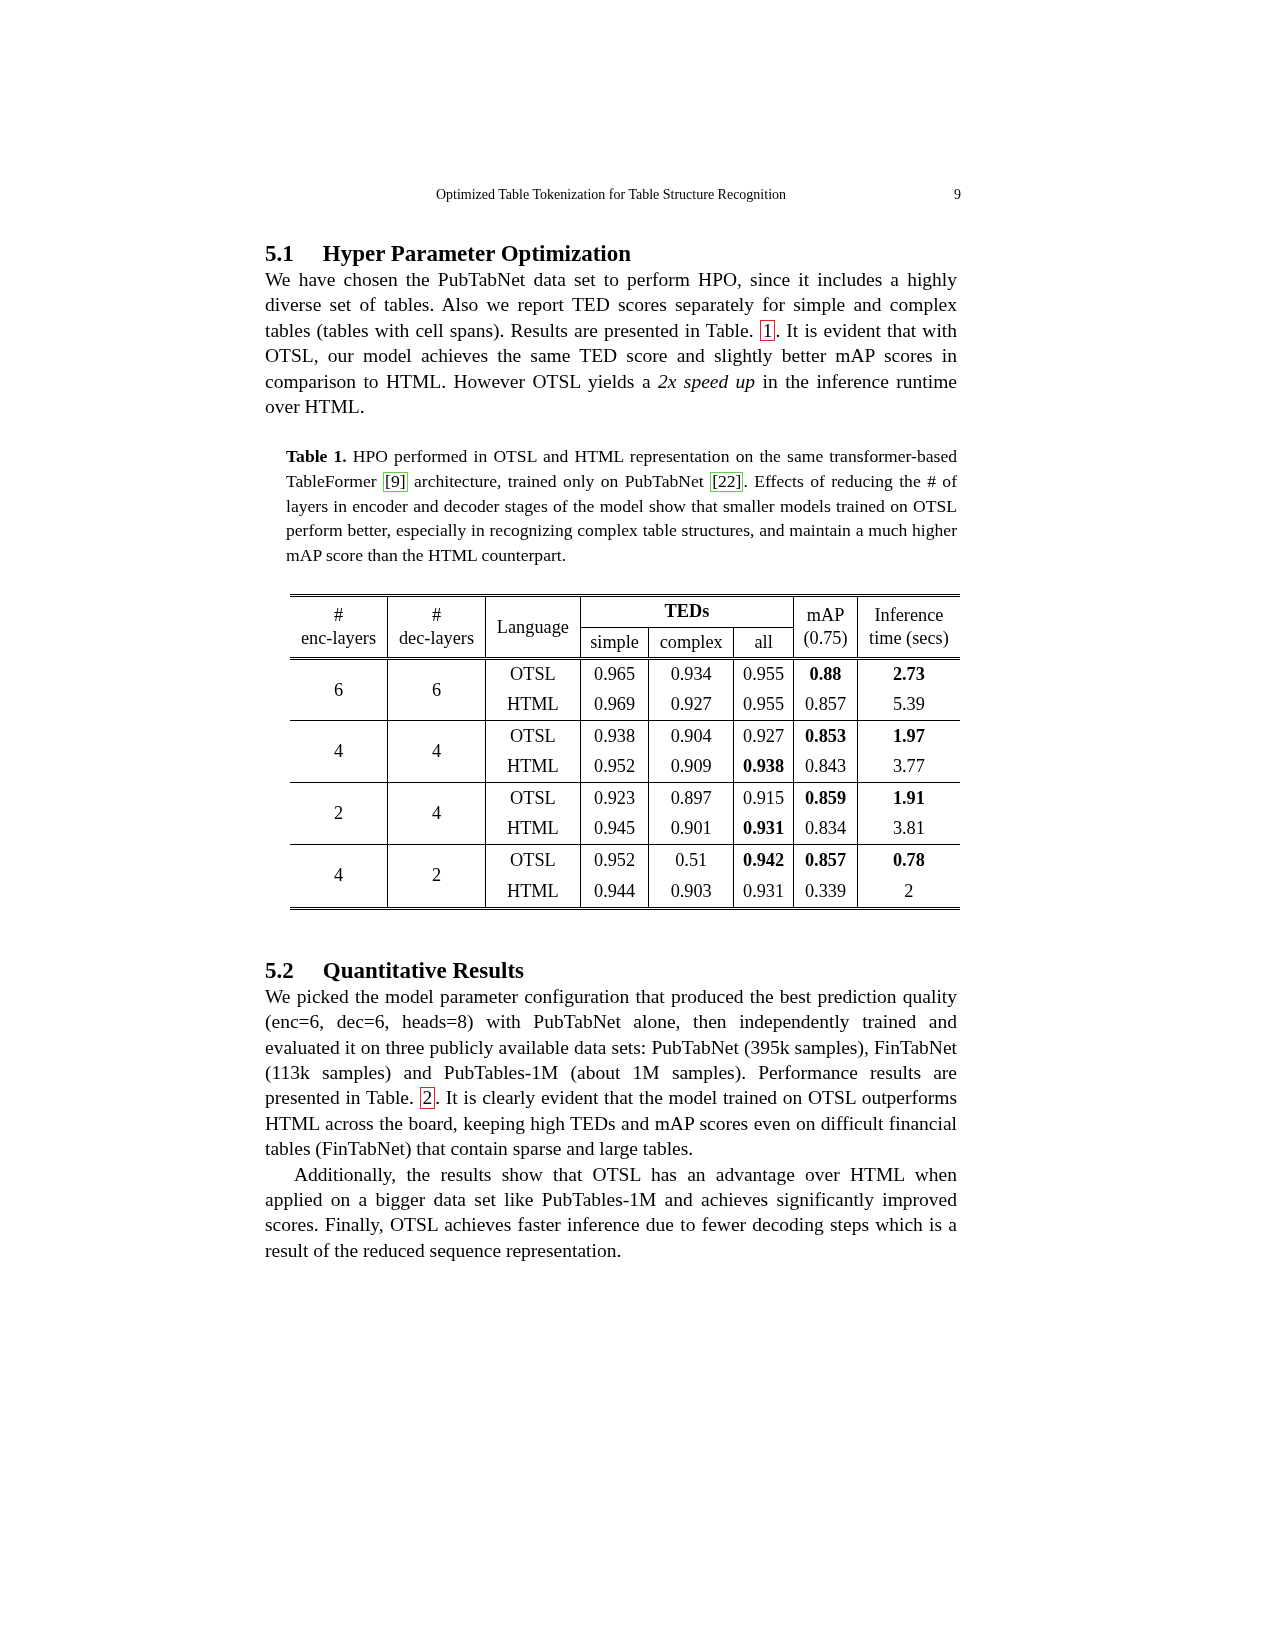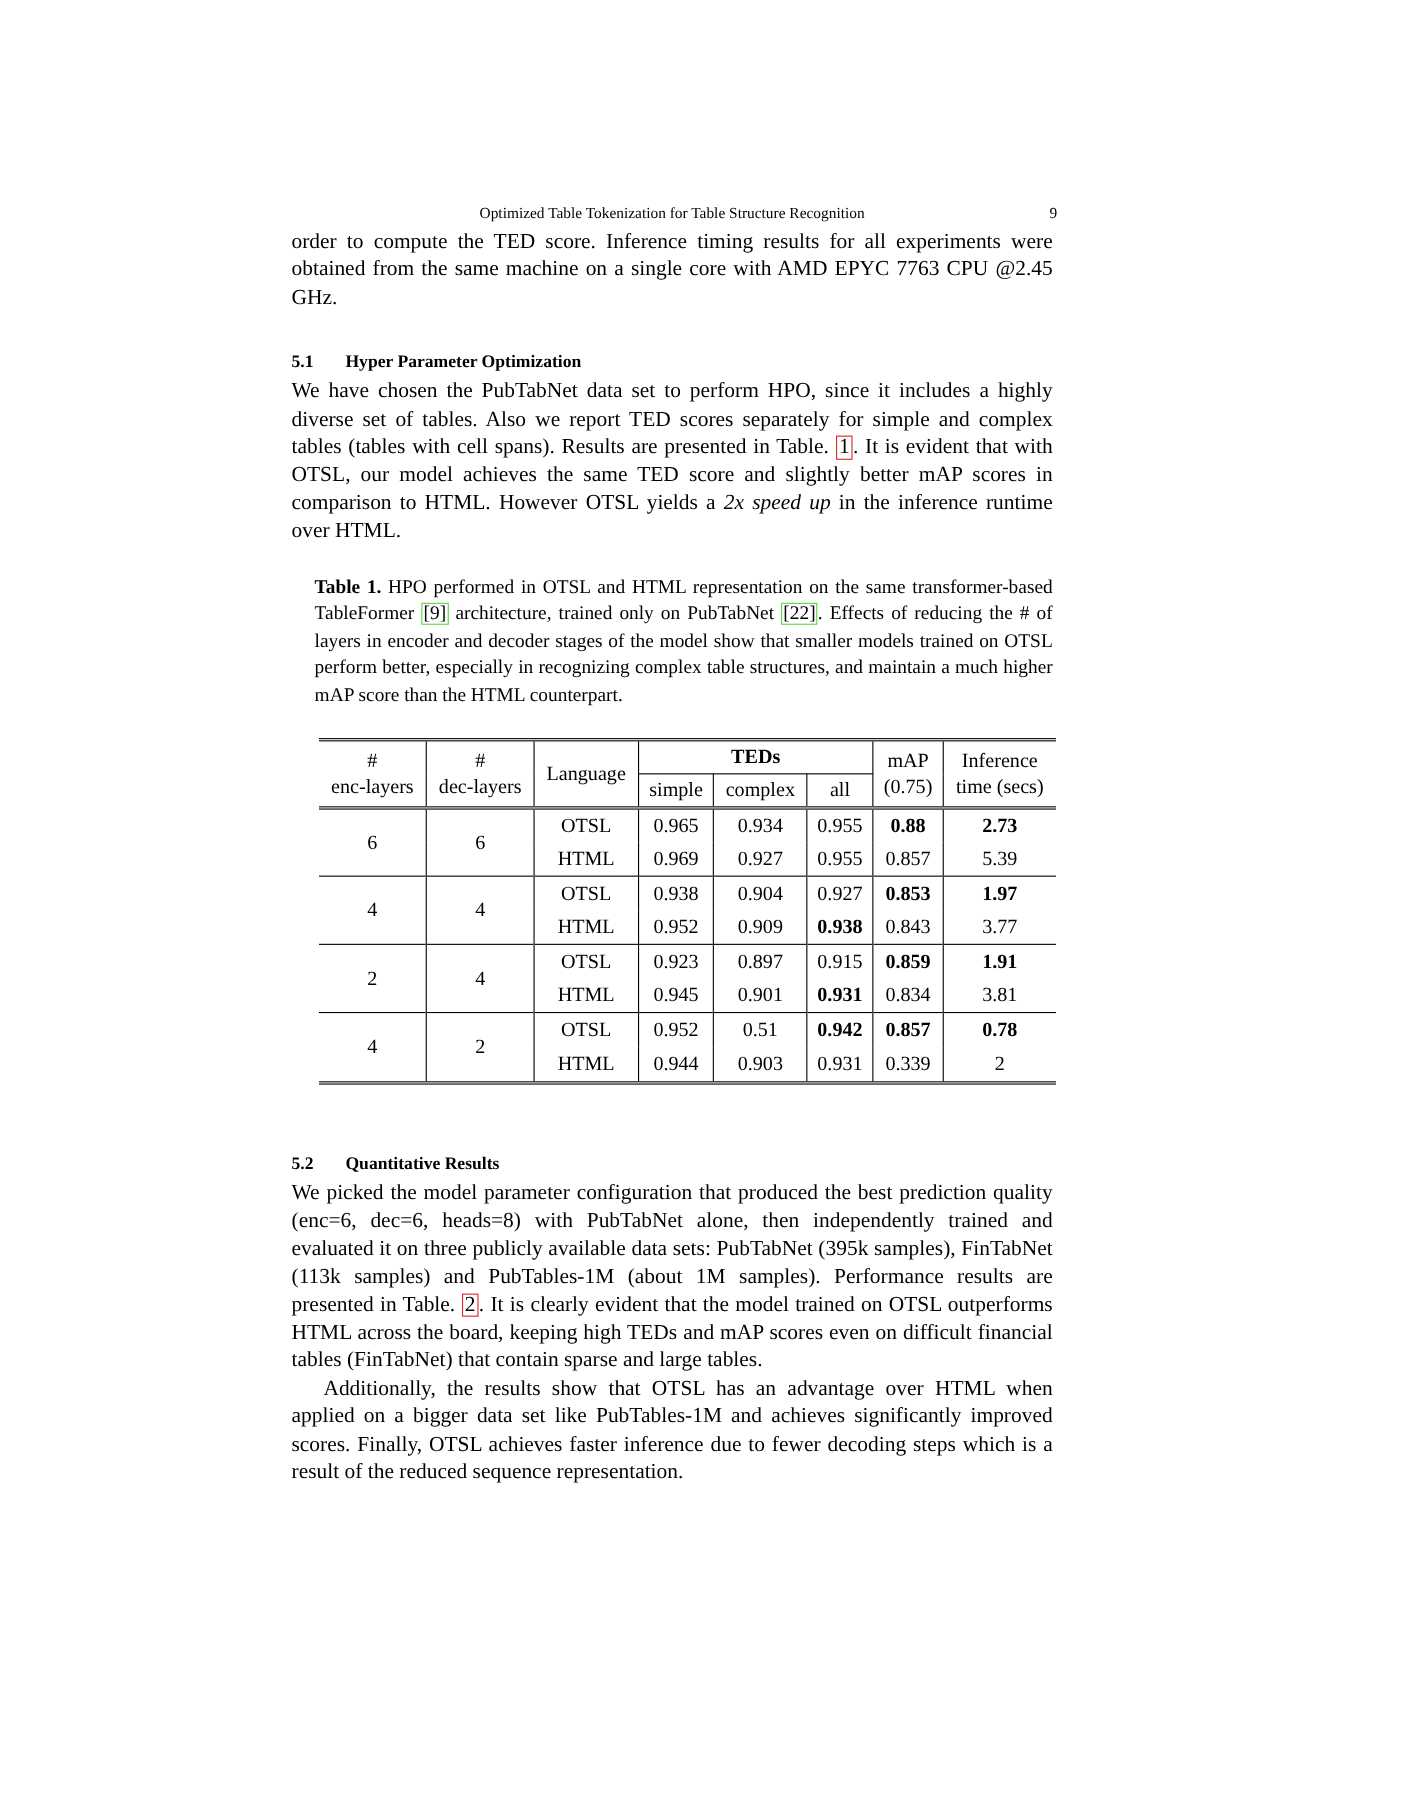--- a/index.html
+++ b/index.html
@@ -32,28 +32,28 @@
     top: 0;
   }
   p.body-par {
     font-size: 19.5px;
     line-height: 25.4px;
     text-align: justify;
     margin: 0;
   }
   .intro { margin-top: 29px; }
   .sec-heading {
-    font-size: 16px;
+    font-size: 23px;
     font-weight: bold;
     margin: 0;
     line-height: 26px;
   }
   .sec-heading .sec-num { margin-right: 29px; }
   .h51 { margin-top: 34px; }
-  .h52 { margin-top: 60px; }
+  .h52 { margin-top: 48px; }
   .after-heading { margin-top: 11px; }
   .caption {
     margin-top: 25px;
     font-size: 17.6px;
     line-height: 24.6px;
     text-align: justify;
     margin-left: 21px;
   }
   .caption .cap-label { font-weight: bold; margin-right: 6px; }
   .ref-box {
@@ -105,21 +105,20 @@
 <body>
 
 <div class="page">
   <div class="content">
 
     <div class="running-head">
       <span>Optimized Table Tokenization for Table Structure Recognition</span>
       <span class="page-num">9</span>
     </div>
 
-    <p class="body-par intro">order to compute the TED score. Inference timing results for all experiments were obtained from the same machine on a single core with AMD EPYC 7763 CPU @2.45 GHz.</p>
 
     <h2 class="sec-heading h51"><span class="sec-num">5.1</span><span>Hyper Parameter Optimization</span></h2>
 
     <p class="body-par after-heading"><span>We have chosen the PubTabNet data set to perform HPO, since it includes a highly diverse set of tables. Also we report TED scores separately for simple and complex tables (tables with cell spans). Results are presented in Table. </span><span class="ref-box">1</span><span>. It is evident that with OTSL, our model achieves the same TED score and slightly better mAP scores in comparison to HTML. However OTSL yields a </span><span class="em">2x speed up</span><span> in the inference runtime over HTML.</span></p>
 
     <p class="caption"><span class="cap-label">Table 1.</span><span>HPO performed in OTSL and HTML representation on the same transformer-based TableFormer </span><span class="cite-box">[9]</span><span> architecture, trained only on PubTabNet </span><span class="cite-box">[22]</span><span>. Effects of reducing the # of layers in encoder and decoder stages of the model show that smaller models trained on OTSL perform better, especially in recognizing complex table structures, and maintain a much higher mAP score than the HTML counterpart.</span></p>
 
     <div class="table-wrap">
       <table class="results">
         <thead>

